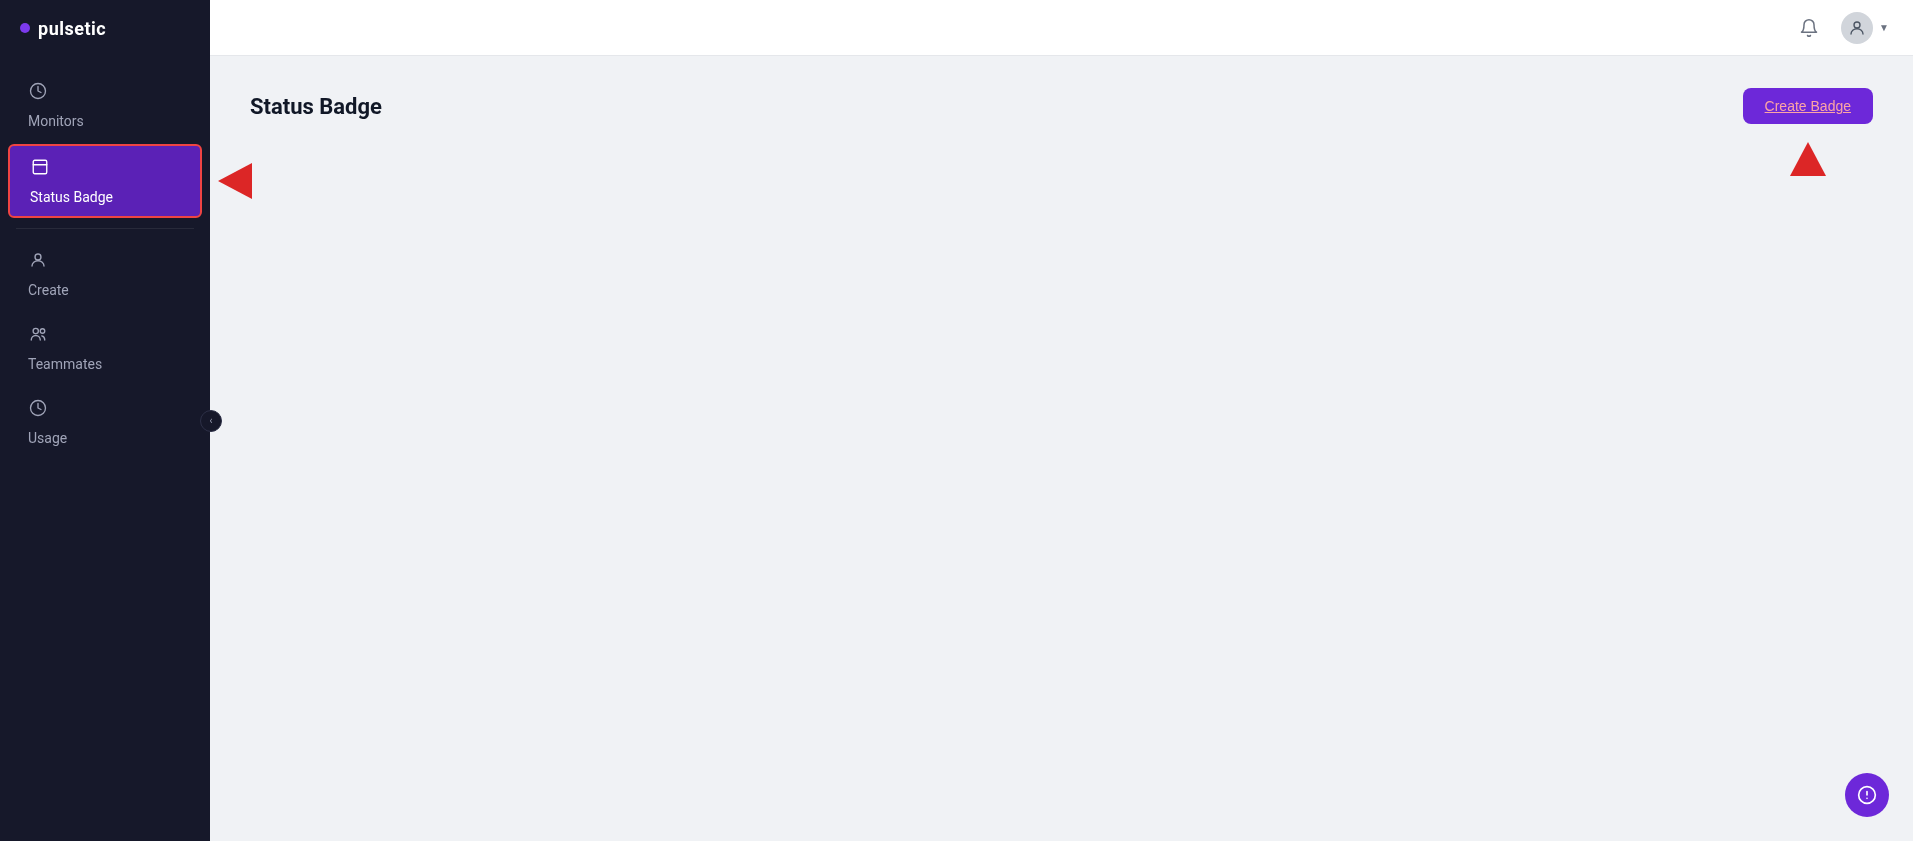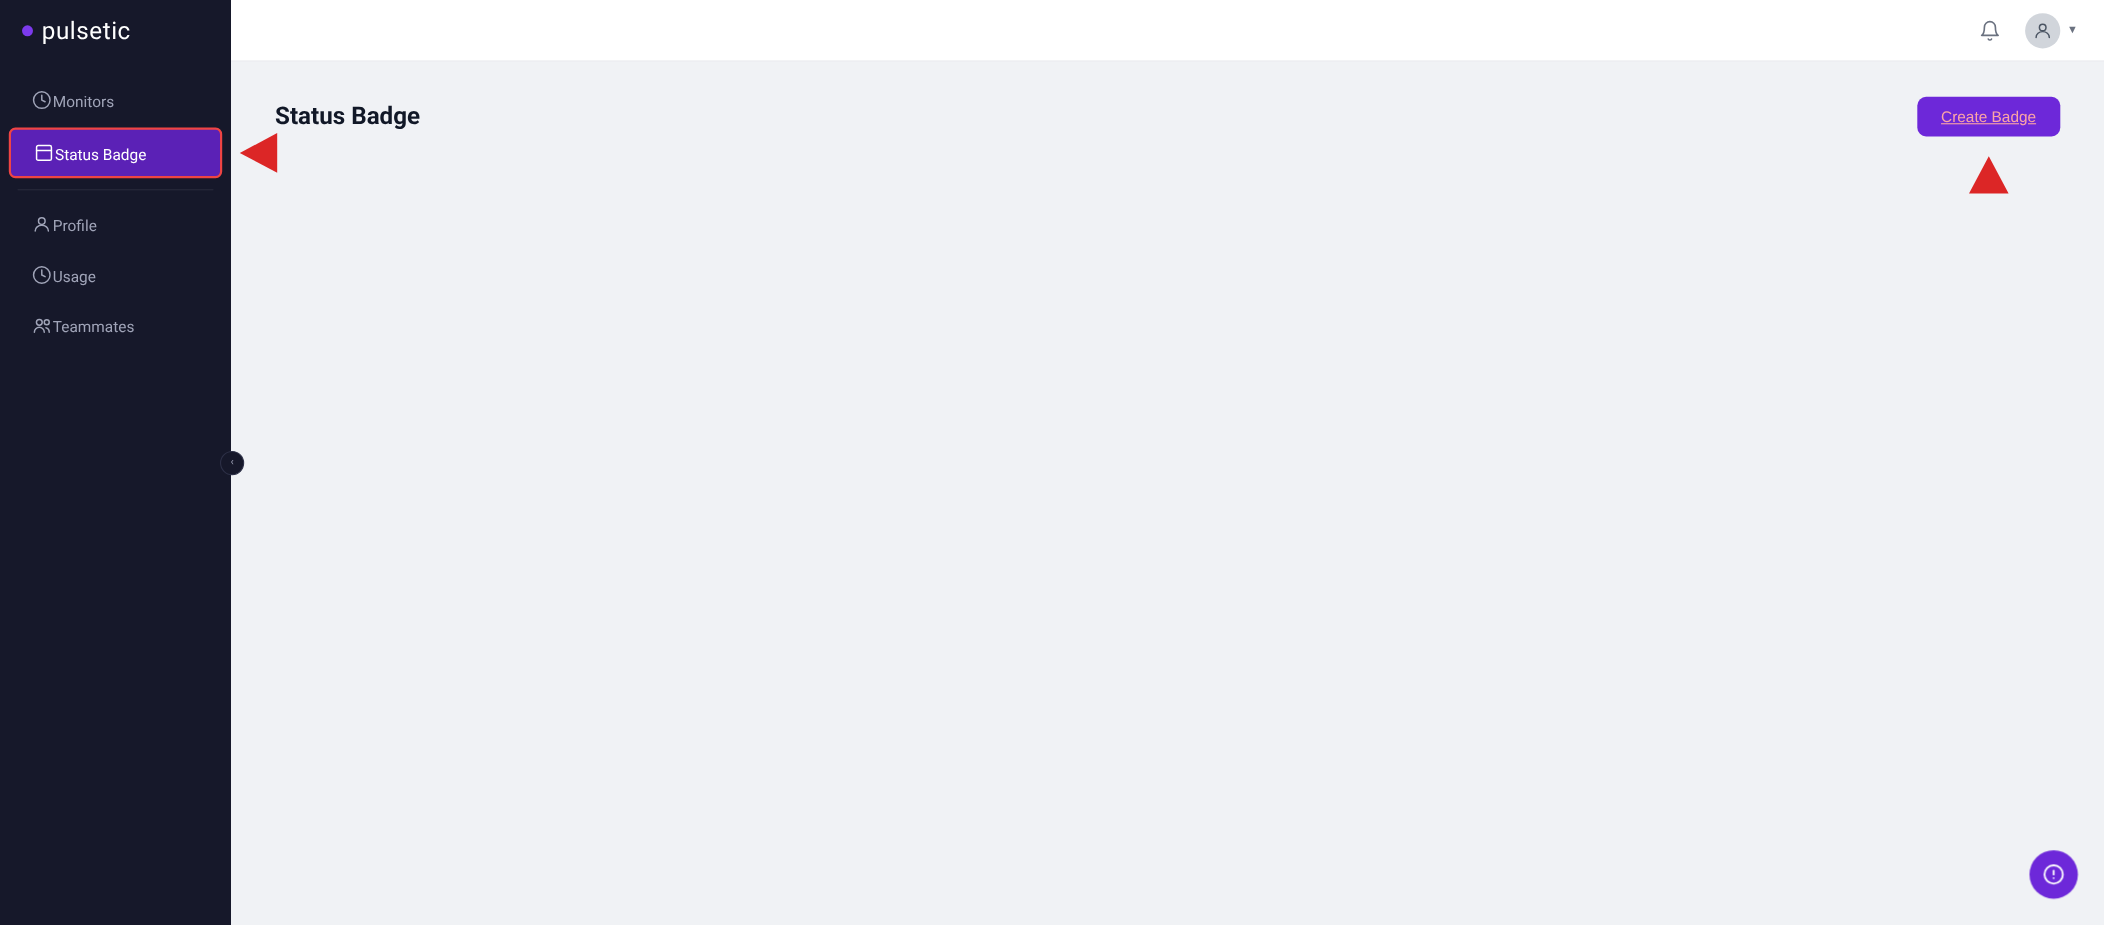--- a/index.html
+++ b/index.html
@@ -23,42 +23,44 @@
       height: 56px;
     }
     .logo-dot {
       width: 10px; height: 10px;
       background: #7c3aed;
       border-radius: 50%;
       display: inline-block;
     }
     .logo-text {
       color: #fff;
-      font-size: 22px;
-      font-weight: 400;
+      font-size: 18px;
+      font-weight: 700;
       letter-spacing: 0.5px;
     }
 
     .sidebar-nav {
       display: flex;
       flex-direction: column;
       padding: 12px 0;
       flex: 1;
     }
 
     .nav-item {
       display: flex;
-      align-items: flex-end;
+      align-items: flex-start;
+      gap: 12px;
       padding: 11px 20px;
       color: #a0a4b8;
       font-size: 14px;
       cursor: pointer;
       border-radius: 6px;
       margin: 2px 8px;
       transition: background 0.15s;
+      flex-direction: column;
     }
     .nav-item.active {
       background: #5b21b6;
       color: #fff;
       border: 2px solid #ef4444;
     }
     .nav-item .icon {
       width: 20px; height: 20px;
       display: flex; align-items: center; justify-content: center;
       flex-shrink: 0;
@@ -216,44 +218,44 @@
 
     <div class="nav-divider"></div>
 
     <div class="nav-item">
       <span class="icon">
         <svg width="18" height="18" viewBox="0 0 24 24">
             <circle cx="12" cy="8" r="4"></circle>
             <path d="M4 20c0-4 3.6-7 8-7s8 3 8 7"></path>
           </svg>
       </span>
-      <span>Profile</span>
-    </div>
-
-
-    <div class="nav-item">
-      <span class="icon">
-        <svg width="18" height="18" viewBox="0 0 24 24">
-            <circle cx="12" cy="12" r="10"></circle>
-            <polyline points="12 6 12 12 16 14"></polyline>
-          </svg>
-      </span>
-      <span>Usage</span>
-    </div>
+      <span>Create</span>
+    </div>
+
 
     <div class="nav-item">
       <span class="icon">
         <svg width="18" height="18" viewBox="0 0 24 24">
             <circle cx="9" cy="8" r="3.5"></circle>
             <path d="M3 20c0-3.3 2.7-6 6-6s6 2.7 6 6"></path>
             <circle cx="18" cy="8" r="3"></circle>
             <path d="M21 20c0-2.8-1.8-5-4-5.5"></path>
           </svg>
       </span>
       <span>Teammates</span>
+    </div>
+
+    <div class="nav-item">
+      <span class="icon">
+        <svg width="18" height="18" viewBox="0 0 24 24">
+            <circle cx="12" cy="12" r="10"></circle>
+            <polyline points="12 6 12 12 16 14"></polyline>
+          </svg>
+      </span>
+      <span>Usage</span>
     </div>
   </div>
 
   <div class="collapse-btn">‹</div>
 </nav>
 
 <div class="main">
 
   <header class="topbar">
     <div class="topbar-icon">

